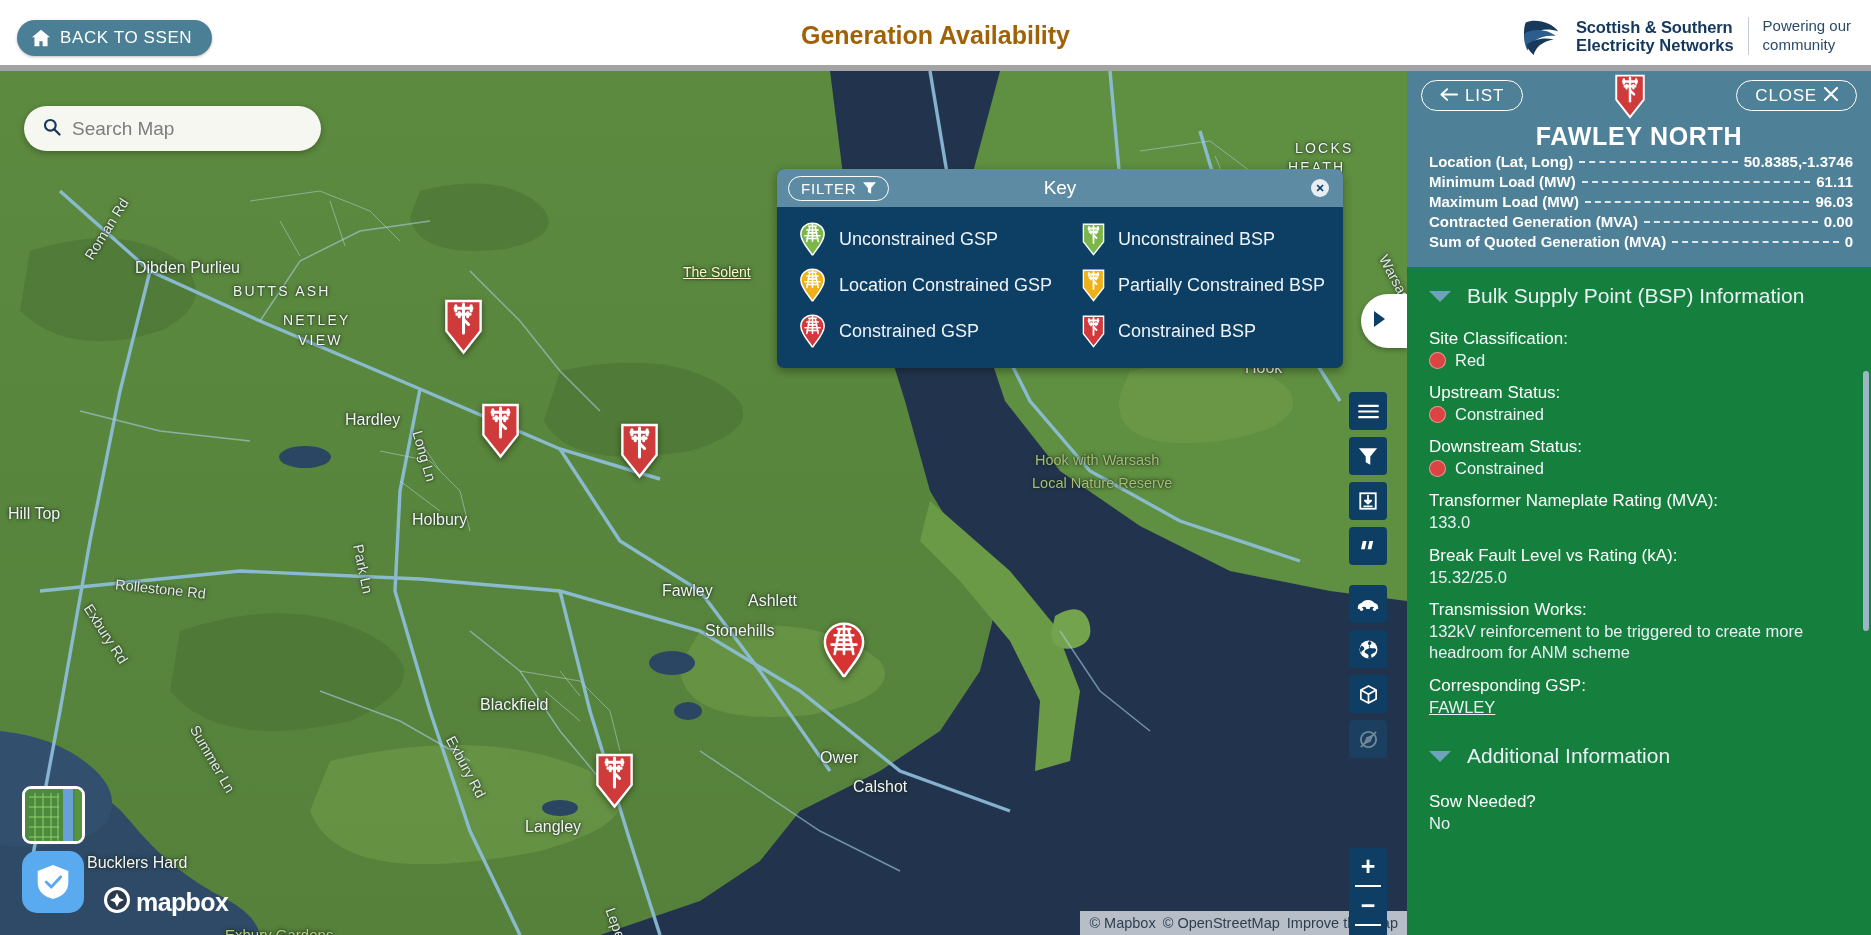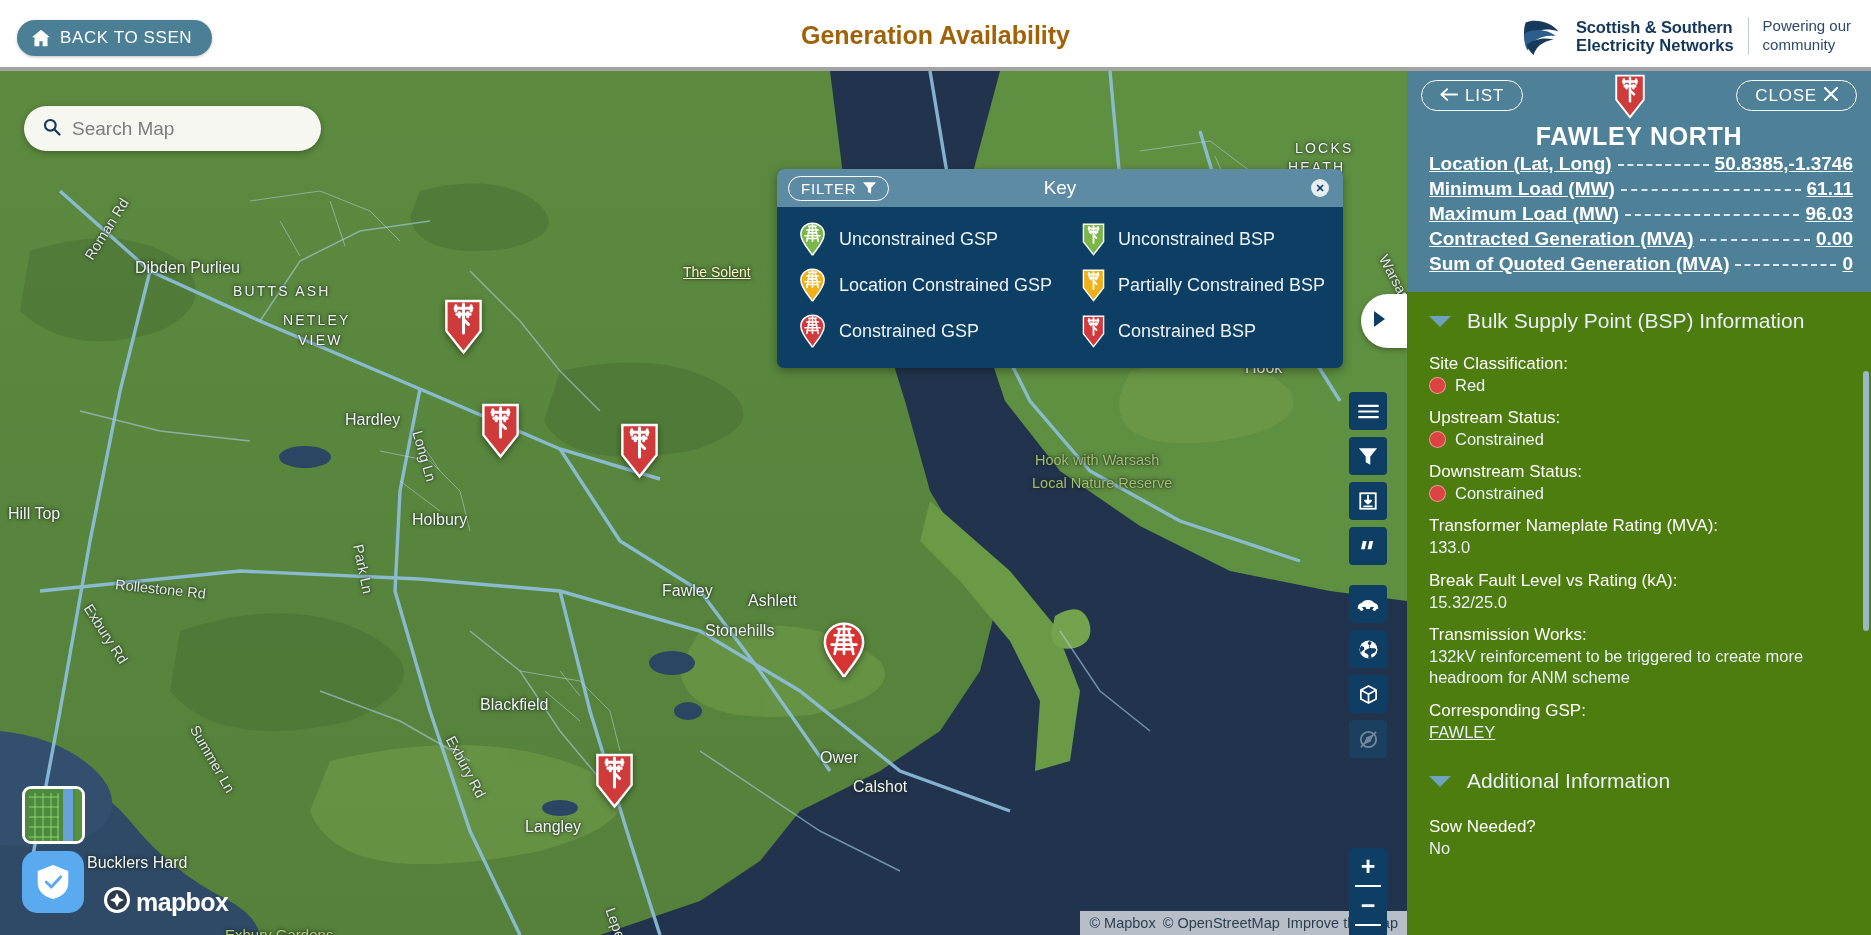--- a/index.html
+++ b/index.html
@@ -7,21 +7,21 @@
     width: 1871px; height: 935px;
     overflow: hidden;
     font-family: "Liberation Sans", sans-serif;
     background: #0e3a5c;
   }
 
   
   #topbar {
     position: absolute; left: 0; top: 0; width: 1871px; height: 71px;
     background: #ffffff;
-    border-bottom: 4px solid #a3a3a3;
+    border-bottom: 6px solid #a3a3a3;
     z-index: 60;
   }
   #back-btn {
     position: absolute; left: 17px; top: 20px;
     height: 36px; padding: 0 20px 0 14px;
     background: #4a7f96;
     border-radius: 18px;
     display: flex; align-items: center; gap: 9px;
     color: #ffffff; font-size: 17px; letter-spacing: .6px;
     cursor: pointer;
@@ -195,42 +195,41 @@
     background: rgba(225,229,233,.78);
     padding: 4px 9px; font-size: 14.5px; color: #2c3e50;
     display: flex; gap: 7px;
   }
   #attrib span { cursor: pointer; }
 
   
   #side {
     position: absolute; right: 0; top: 71px;
     width: 464px; height: 864px;
-    background: #4d7c0f;
+    background: #15803d;
     overflow: hidden;
     z-index: 50;
   }
   #side-top { background: #4e8098; padding: 9px 14px 16px 14px; position: relative; }
   #side-btnrow { display: flex; align-items: flex-start; justify-content: space-between; }
   .pillbtn {
     height: 31px; padding: 0 18px;
     border: 1.7px solid #ffffff; border-radius: 16px;
     display: flex; align-items: center; gap: 7px;
     color: #ffffff; font-size: 17px; letter-spacing: .8px; cursor: pointer;
   }
   #side-pin { width: 32px; height: 44px; margin-top: -6px; }
   #side-name {
     text-align: center; color: #ffffff; font-size: 25px;
     font-weight: bold; letter-spacing: .7px; margin-top: 4px;
   }
   .kv {
     display: flex; align-items: baseline; gap: 6px;
-    color: #ffffff; font-size: 19px; font-weight: bold;
+    color: #ffffff; font-size: 15px; font-weight: bold;
     padding: 1.5px 4px 1.5px 8px;
-    text-decoration: underline;
   }
   .kv .dots {
     flex: 1; border-bottom: 2px dashed rgba(255,255,255,.82);
     transform: translateY(-4px);
   }
   .kv .val { font-weight: bold; }
   #side-body { padding: 0; }
   .sec-head {
     display: flex; align-items: center; gap: 16px;
     padding: 17px 22px 8px 22px; cursor: pointer;

